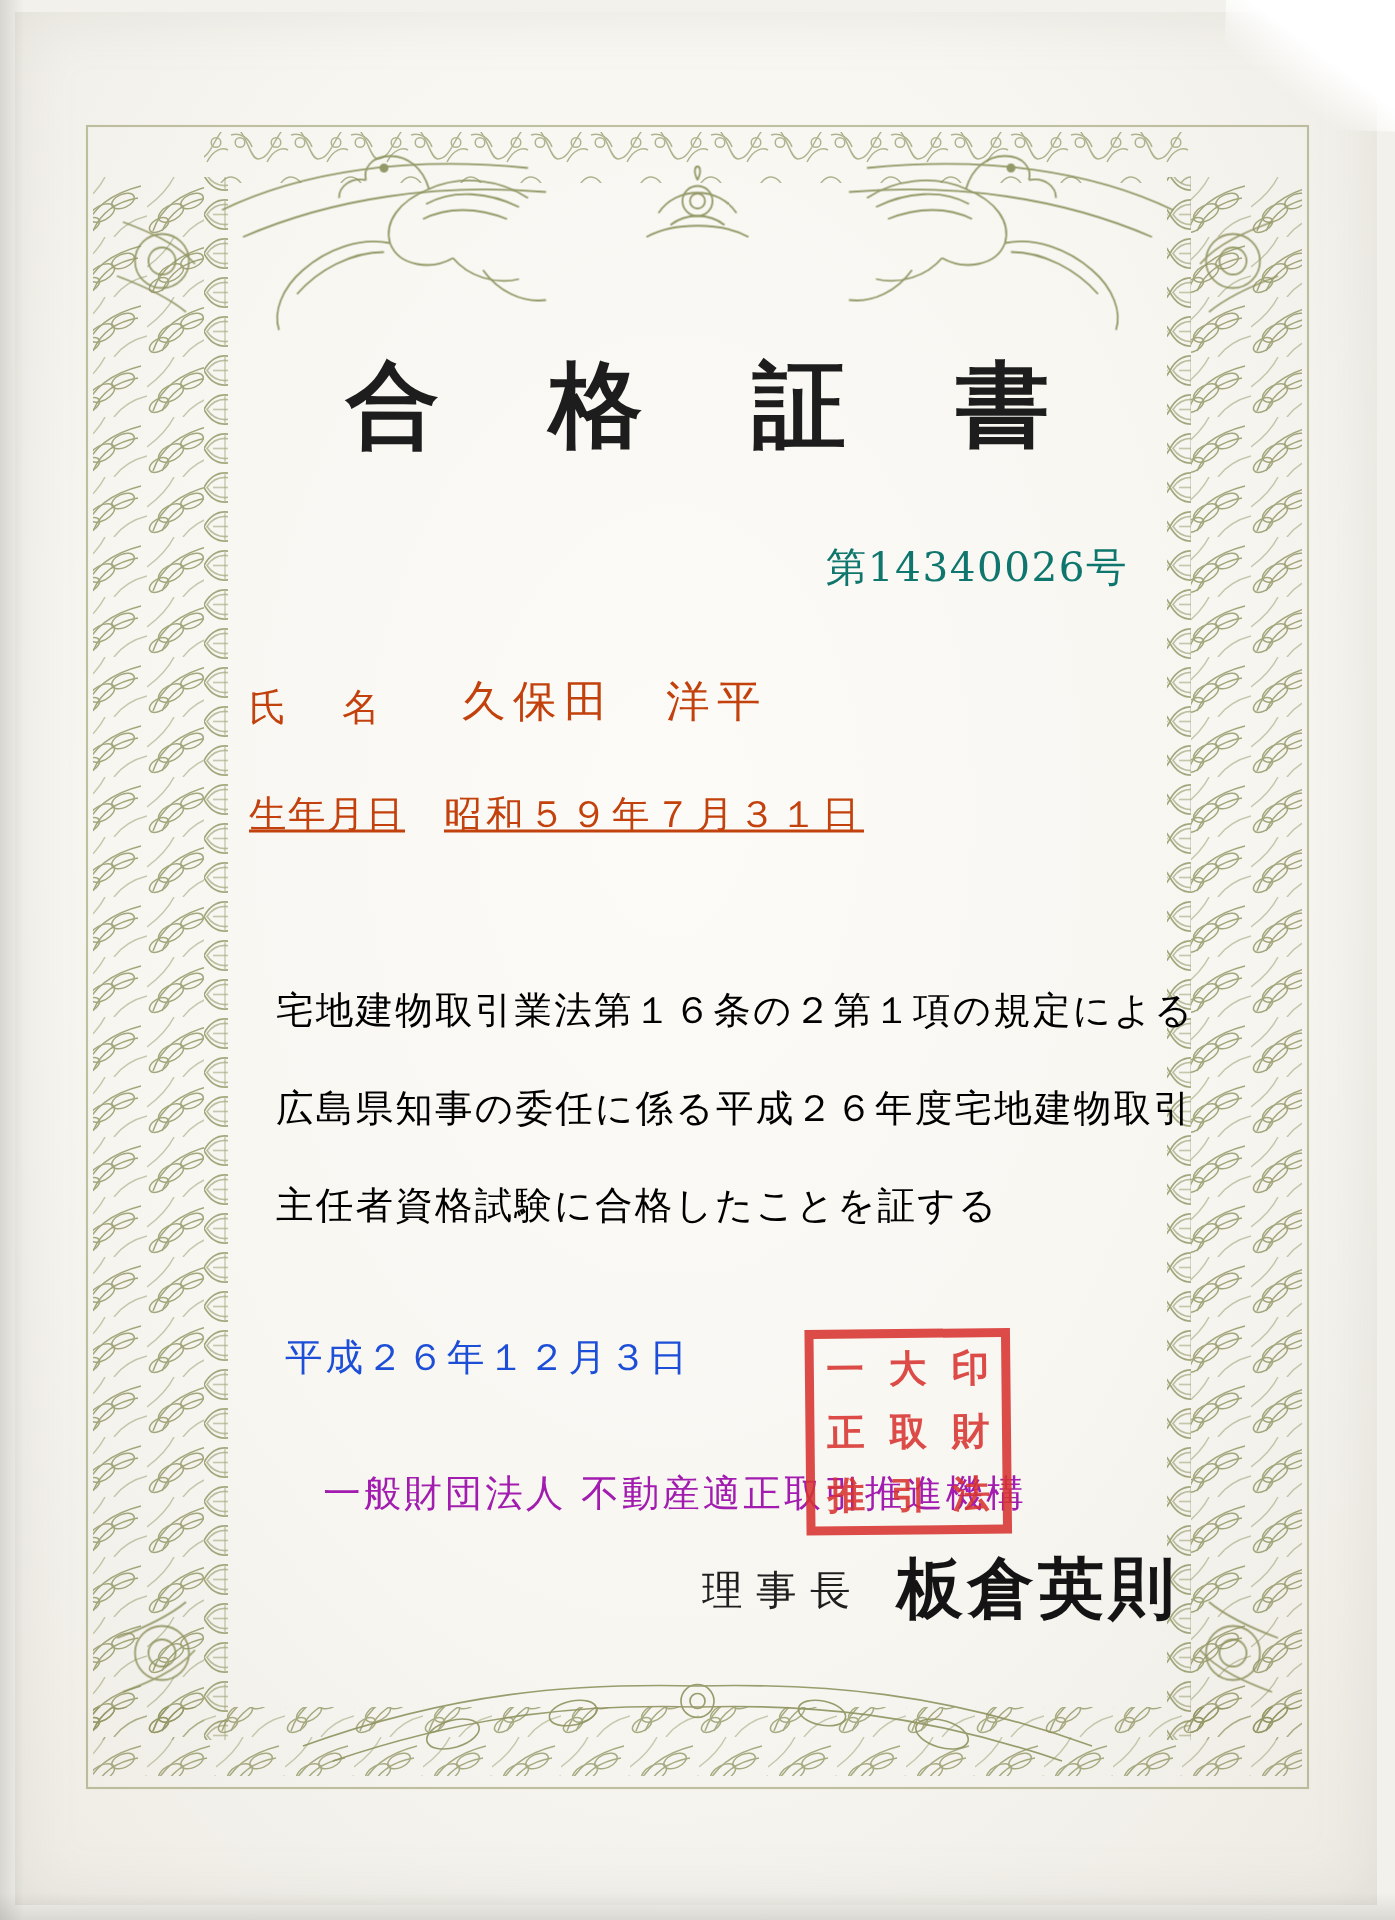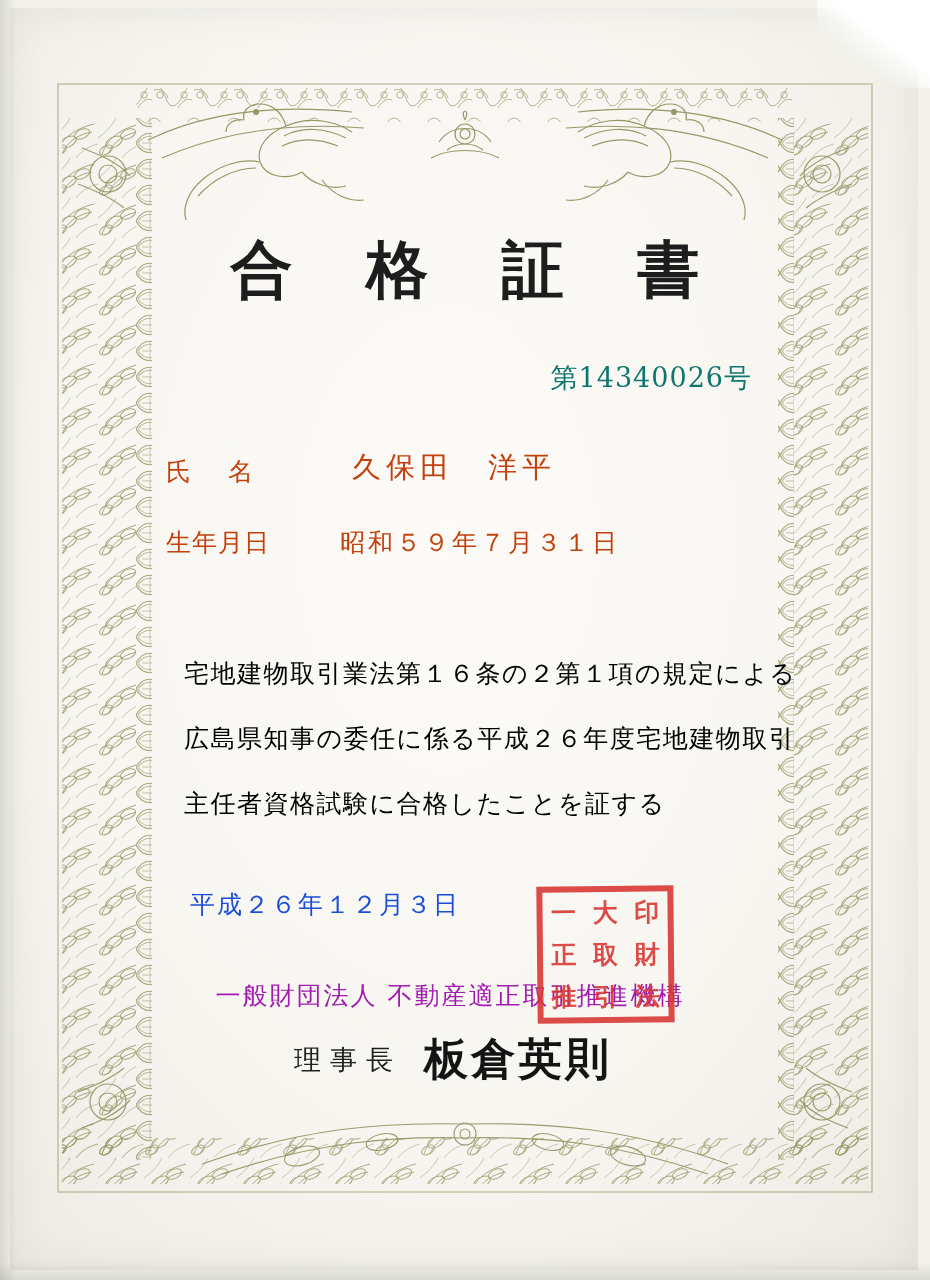--- a/index.html
+++ b/index.html
@@ -97,32 +97,31 @@
   }
 
   .field-row {
     display: flex;
     align-items: flex-end;
     margin: 0 0 0 46px;
     font-size: 25px;
     color: #c2410c;
   }
   .field-row.name { margin-top: 52px; }
-  .field-row.birth { margin-top: 38px; }
+  .field-row.birth { margin-top: 38px; text-decoration: underline; }
 
   .field-label {
     width: 130px;
     letter-spacing: 6px;
     white-space: nowrap;
   }
   .field-label.wide { letter-spacing: 1px; }
   .field-value {
     letter-spacing: 3px;
     white-space: nowrap;
-    margin-left: 44px;
   }
   .field-value.name-value {
     font-size: 29px;
     letter-spacing: 5px;
     padding-left: 12px;
   }
 
   .body-block {
     margin: 82px 0 0 64px;
     font-size: 25px;
@@ -144,21 +143,21 @@
     text-align: center;
     font-size: 25px;
     letter-spacing: 2px;
     color: #a21caf;
     padding-right: 30px;
   }
   .signer-row {
     margin: 18px 0 0 0;
     display: flex;
     align-items: center;
-    justify-content: center;
+    justify-content: flex-end;
     padding-right: 24px;
   }
   .signer-title {
     font-size: 27px;
     letter-spacing: 9px;
     margin-right: 22px;
     color: #1f1f1f;
   }
   .signer-name {
     font-size: 44px;

